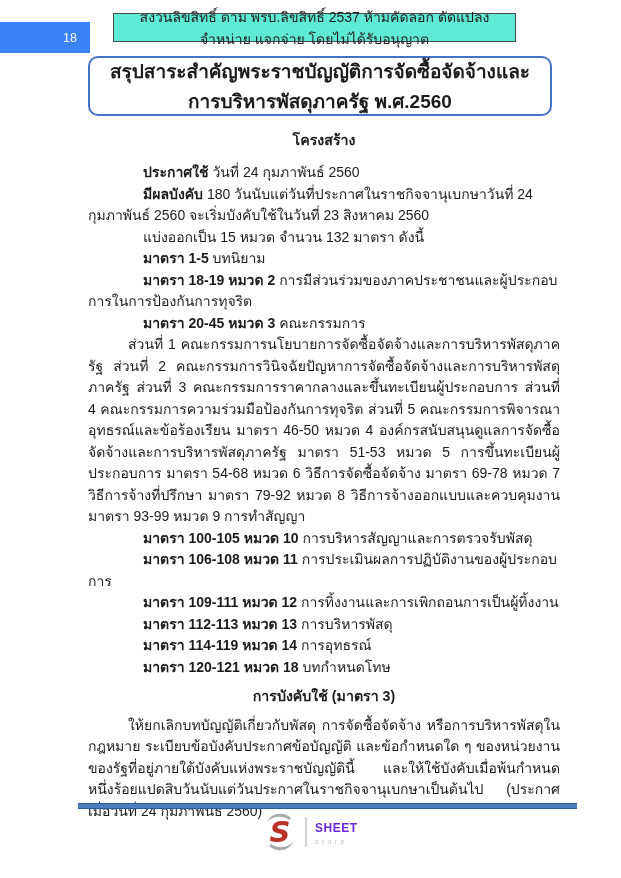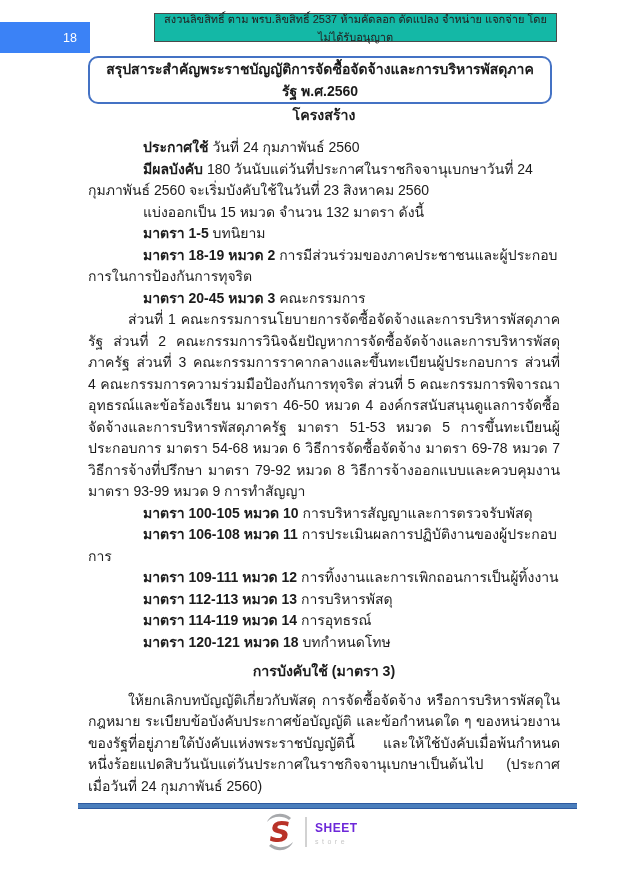--- a/index.html
+++ b/index.html
@@ -14,37 +14,37 @@
 
   
   .page-number-box {
     position:absolute; left:0; top:22px; width:90px; height:31px;
     background:#3b82f6; color:#fff; font-size:12.5px;
     display:flex; align-items:center; justify-content:flex-end;
     padding-right:13px;
   }
   .copyright-box {
     position:absolute; left:113px; top:13px; width:403px; height:29px;
-    border:1.3px solid #4a4a4a; background:#14b8a6;
+    border:1.3px solid #4a4a4a; background:#5eead4;
     display:flex; align-items:center; justify-content:center;
-    font-size:11px; color:#222; text-align:center; padding:0 6px;margin-left:41px;
+    font-size:14px; color:#222; text-align:center; padding:0 6px;
   }
 
   
   .content { position:absolute; left:88px; top:56px; width:472px; }
 
   .title-box {
-    width:464px; height:48px;
+    width:464px; height:60px;
     border:2.2px solid #4472c4; border-radius:10px;
     display:flex; align-items:center; justify-content:center;
-    font-weight:bold; font-size:14px; text-align:center; padding:0 14px;
+    font-weight:bold; font-size:19px; text-align:center; padding:0 14px;
   }
 
   .section-heading {
-    text-align:center; font-weight:bold; font-size:14.2px; 
+    text-align:center; font-weight:bold; font-size:14.2px; margin-top:13px;
   }
 
   .body-text { margin-top:11px; font-size:14px; line-height:21.5px; }
   .body-text p { margin:0; }
   p.indent  { text-indent:55px; }
   p.justify { text-align:justify; text-indent:40px; }
   .enforce-heading { margin:8px 0 7px 0; }
   b.lb { font-weight:bold; }
 
   

